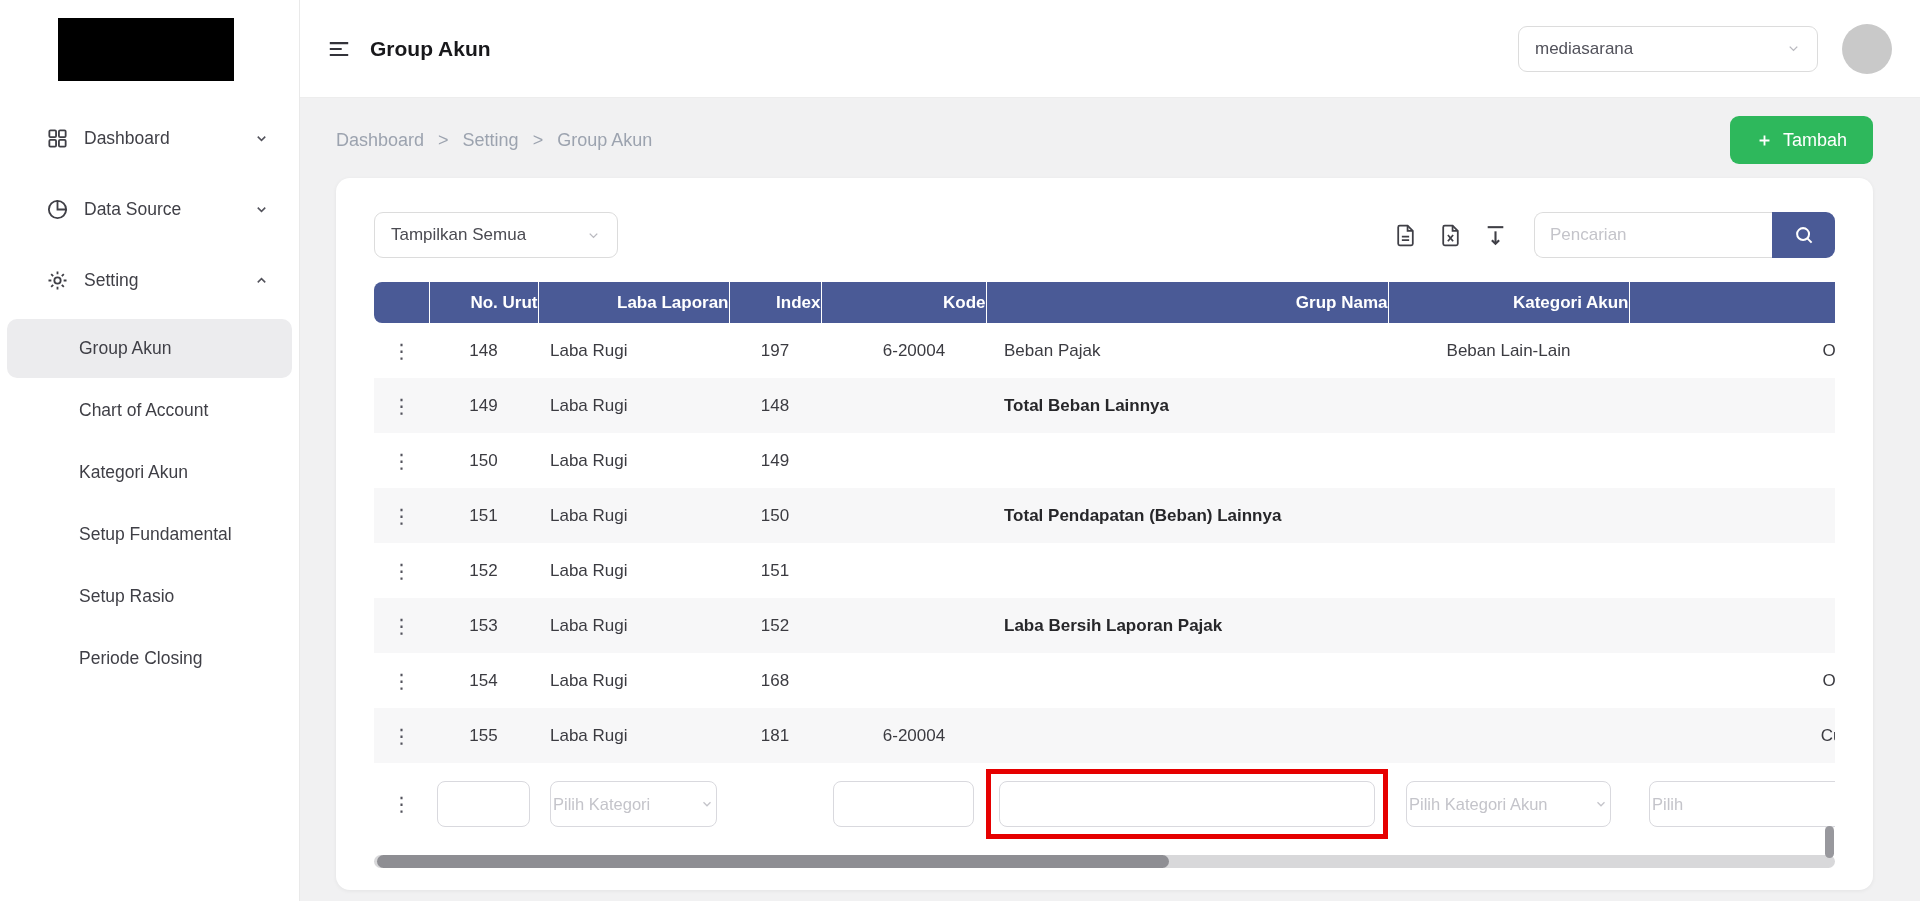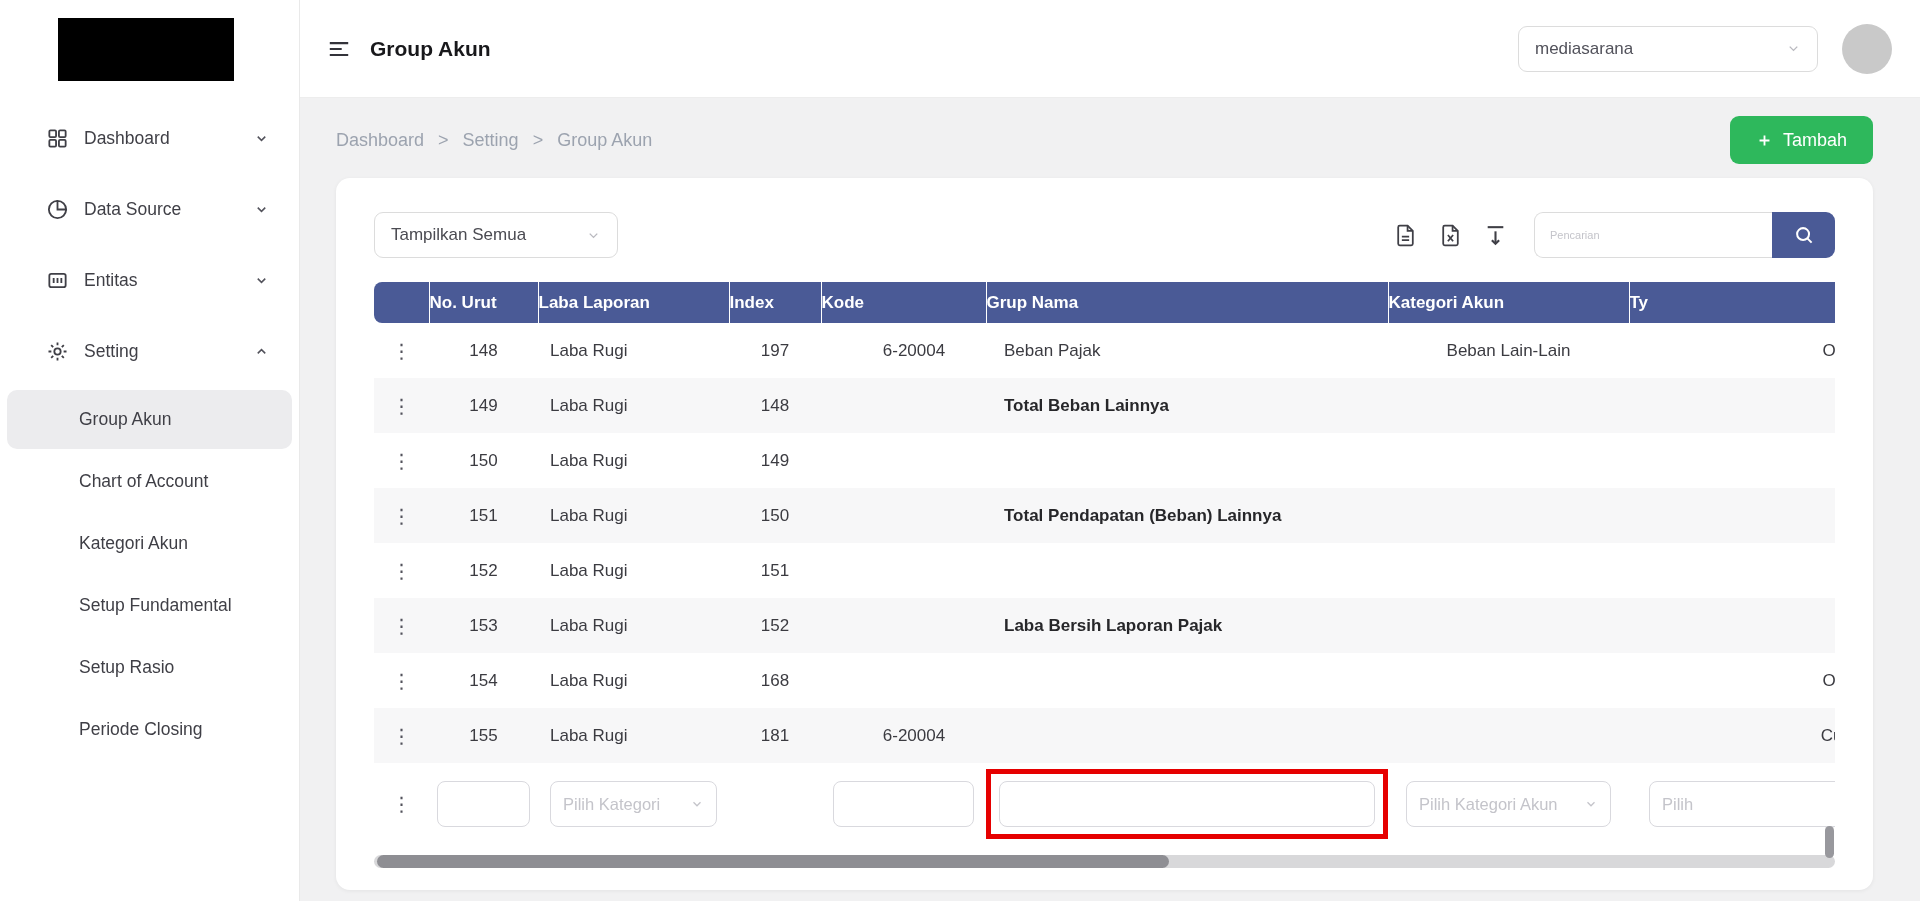--- a/index.html
+++ b/index.html
@@ -40,44 +40,44 @@
 .card{margin-top:14px;background:#fff;border-radius:14px;box-shadow:0 1px 4px rgba(0,0,0,.06);padding:34px 38px 22px;position:relative;}
 
 
 .card-toolbar{display:flex;align-items:center;justify-content:space-between;}
 .filter-select{width:244px;height:46px;border:1px solid #dcdcdc;border-radius:9px;display:flex;align-items:center;justify-content:space-between;padding:0 16px;font-size:17px;color:#4b4b52;cursor:pointer;background:#fff;}
 .filter-select .chev{color:#b9b9bf;}
 .toolbar-right{display:flex;align-items:center;}
 .icon-btn{width:25px;height:25px;color:#3f3f46;margin-left:20px;cursor:pointer;}
 .icon-btn svg{width:100%;height:100%;}
 .search-group{display:flex;margin-left:26px;}
-.search-input{width:238px;height:46px;border:1px solid #dcdcdc;border-right:none;border-radius:9px 0 0 9px;padding:0 15px;font-size:11px;color:#444;font-family:inherit;outline:none;}
+.search-input{width:238px;height:46px;border:1px solid #dcdcdc;border-right:none;border-radius:9px 0 0 9px;padding:0 15px;font-size:17px;color:#444;font-family:inherit;outline:none;}
 .search-input::placeholder{color:#c4c4ca;}
 .search-btn{width:63px;height:46px;background:var(--indigo);border:none;border-radius:0 9px 9px 0;display:flex;align-items:center;justify-content:center;cursor:pointer;}
 .search-btn svg{width:22px;height:22px;}
 
 
 .table-wrap{margin-top:24px;width:100%;overflow:hidden;}
 table{table-layout:fixed;border-collapse:collapse;width:1660px;}
 th,td{overflow:hidden;white-space:nowrap;}
-thead th{background:var(--indigo);color:#fff;height:41px;font-size:17px;font-weight:700;text-align:left;}
+thead th{background:var(--indigo);color:#fff;height:41px;font-size:17px;font-weight:700;text-align:right;}
 thead th+th{border-left:1px solid rgba(255,255,255,.42);}
 thead th:first-child{border-radius:8px 0 0 8px;}
 tbody td{height:55px;font-size:17px;color:#3b3b41;text-align:center;}
 tbody tr.row-even{background:#f7f7f8;}
 td.col-grup_laporan{text-align:left;padding-left:12px;}
 td.col-kode{text-align:center;padding-left:21px;}
 td.col-grup_nama{text-align:left;padding-left:18px;}
 td.bold{font-weight:700;color:#27272a;}
 .dots{font-size:20px;color:#52525b;cursor:pointer;line-height:1;display:inline-block;padding:4px 6px;}
 
 
 tfoot td{height:82px;background:#fff;vertical-align:middle;}
 .finput{width:100%;height:46px;border:1px solid #d9d9de;border-radius:8px;padding:0 10px;font-size:16px;font-family:inherit;outline:none;background:#fff;}
-.fselect{height:46px;border:1px solid #d9d9de;border-radius:8px;background:#fff;display:flex;align-items:center;justify-content:space-between;padding:0 12px;font-size:16.5px;color:#c4c4ca;cursor:pointer;}
+.fselect{height:46px;border:1px solid #d9d9de;border-radius:8px;background:#fff;display:flex;align-items:center;justify-content:space-between;padding:0 2px;font-size:16.5px;color:#c4c4ca;cursor:pointer;}
 .fselect .chev{color:#c4c4ca;width:14px;height:14px;}
 .f-nourut{padding:0 8px;}
 .f-laporan{padding:0 12px;}
 .f-kode{padding:0 12px;}
 .f-kategori{padding:0 18px;}
 .f-type{padding-left:20px;}
 .f-type .fselect{width:368px;}
 .red-box{border:5px solid var(--red);padding:7px 8px;}
 
 
@@ -116,34 +116,20 @@
         </svg>
     </span>
     <span class="nlabel">Data Source</span>
     <span class="chev">
         <svg viewBox="0 0 24 24" fill="none" stroke="currentColor" stroke-width="2.4">
           <polyline points="6 9 12 15 18 9"></polyline>
         </svg>
       </span>
   </div>
 
-  <div class="nav-item">
-    <span class="nicon">
-      <svg viewBox="0 0 24 24" fill="none" stroke="currentColor" stroke-width="1.9">
-          <rect x="3.5" y="5" width="17" height="14" rx="2"></rect>
-          <path d="M8 9.5v5M12 9.5v5M16 9.5v5"></path>
-        </svg>
-    </span>
-    <span class="nlabel">Entitas</span>
-    <span class="chev">
-        <svg viewBox="0 0 24 24" fill="none" stroke="currentColor" stroke-width="2.4">
-          <polyline points="6 9 12 15 18 9"></polyline>
-        </svg>
-      </span>
-  </div>
 
   <div class="nav-item">
     <span class="nicon">
       <svg viewBox="0 0 24 24" fill="none" stroke="currentColor" stroke-width="1.9">
           <circle cx="12" cy="12" r="3.3"></circle>
           <path d="M12 2.6v3M12 18.4v3M2.6 12h3M18.4 12h3M5.4 5.4l2.1 2.1M16.5 16.5l2.1 2.1M18.6 5.4l-2.1 2.1M7.5 16.5l-2.1 2.1"></path>
         </svg>
     </span>
     <span class="nlabel">Setting</span>
     <span class="chev">

